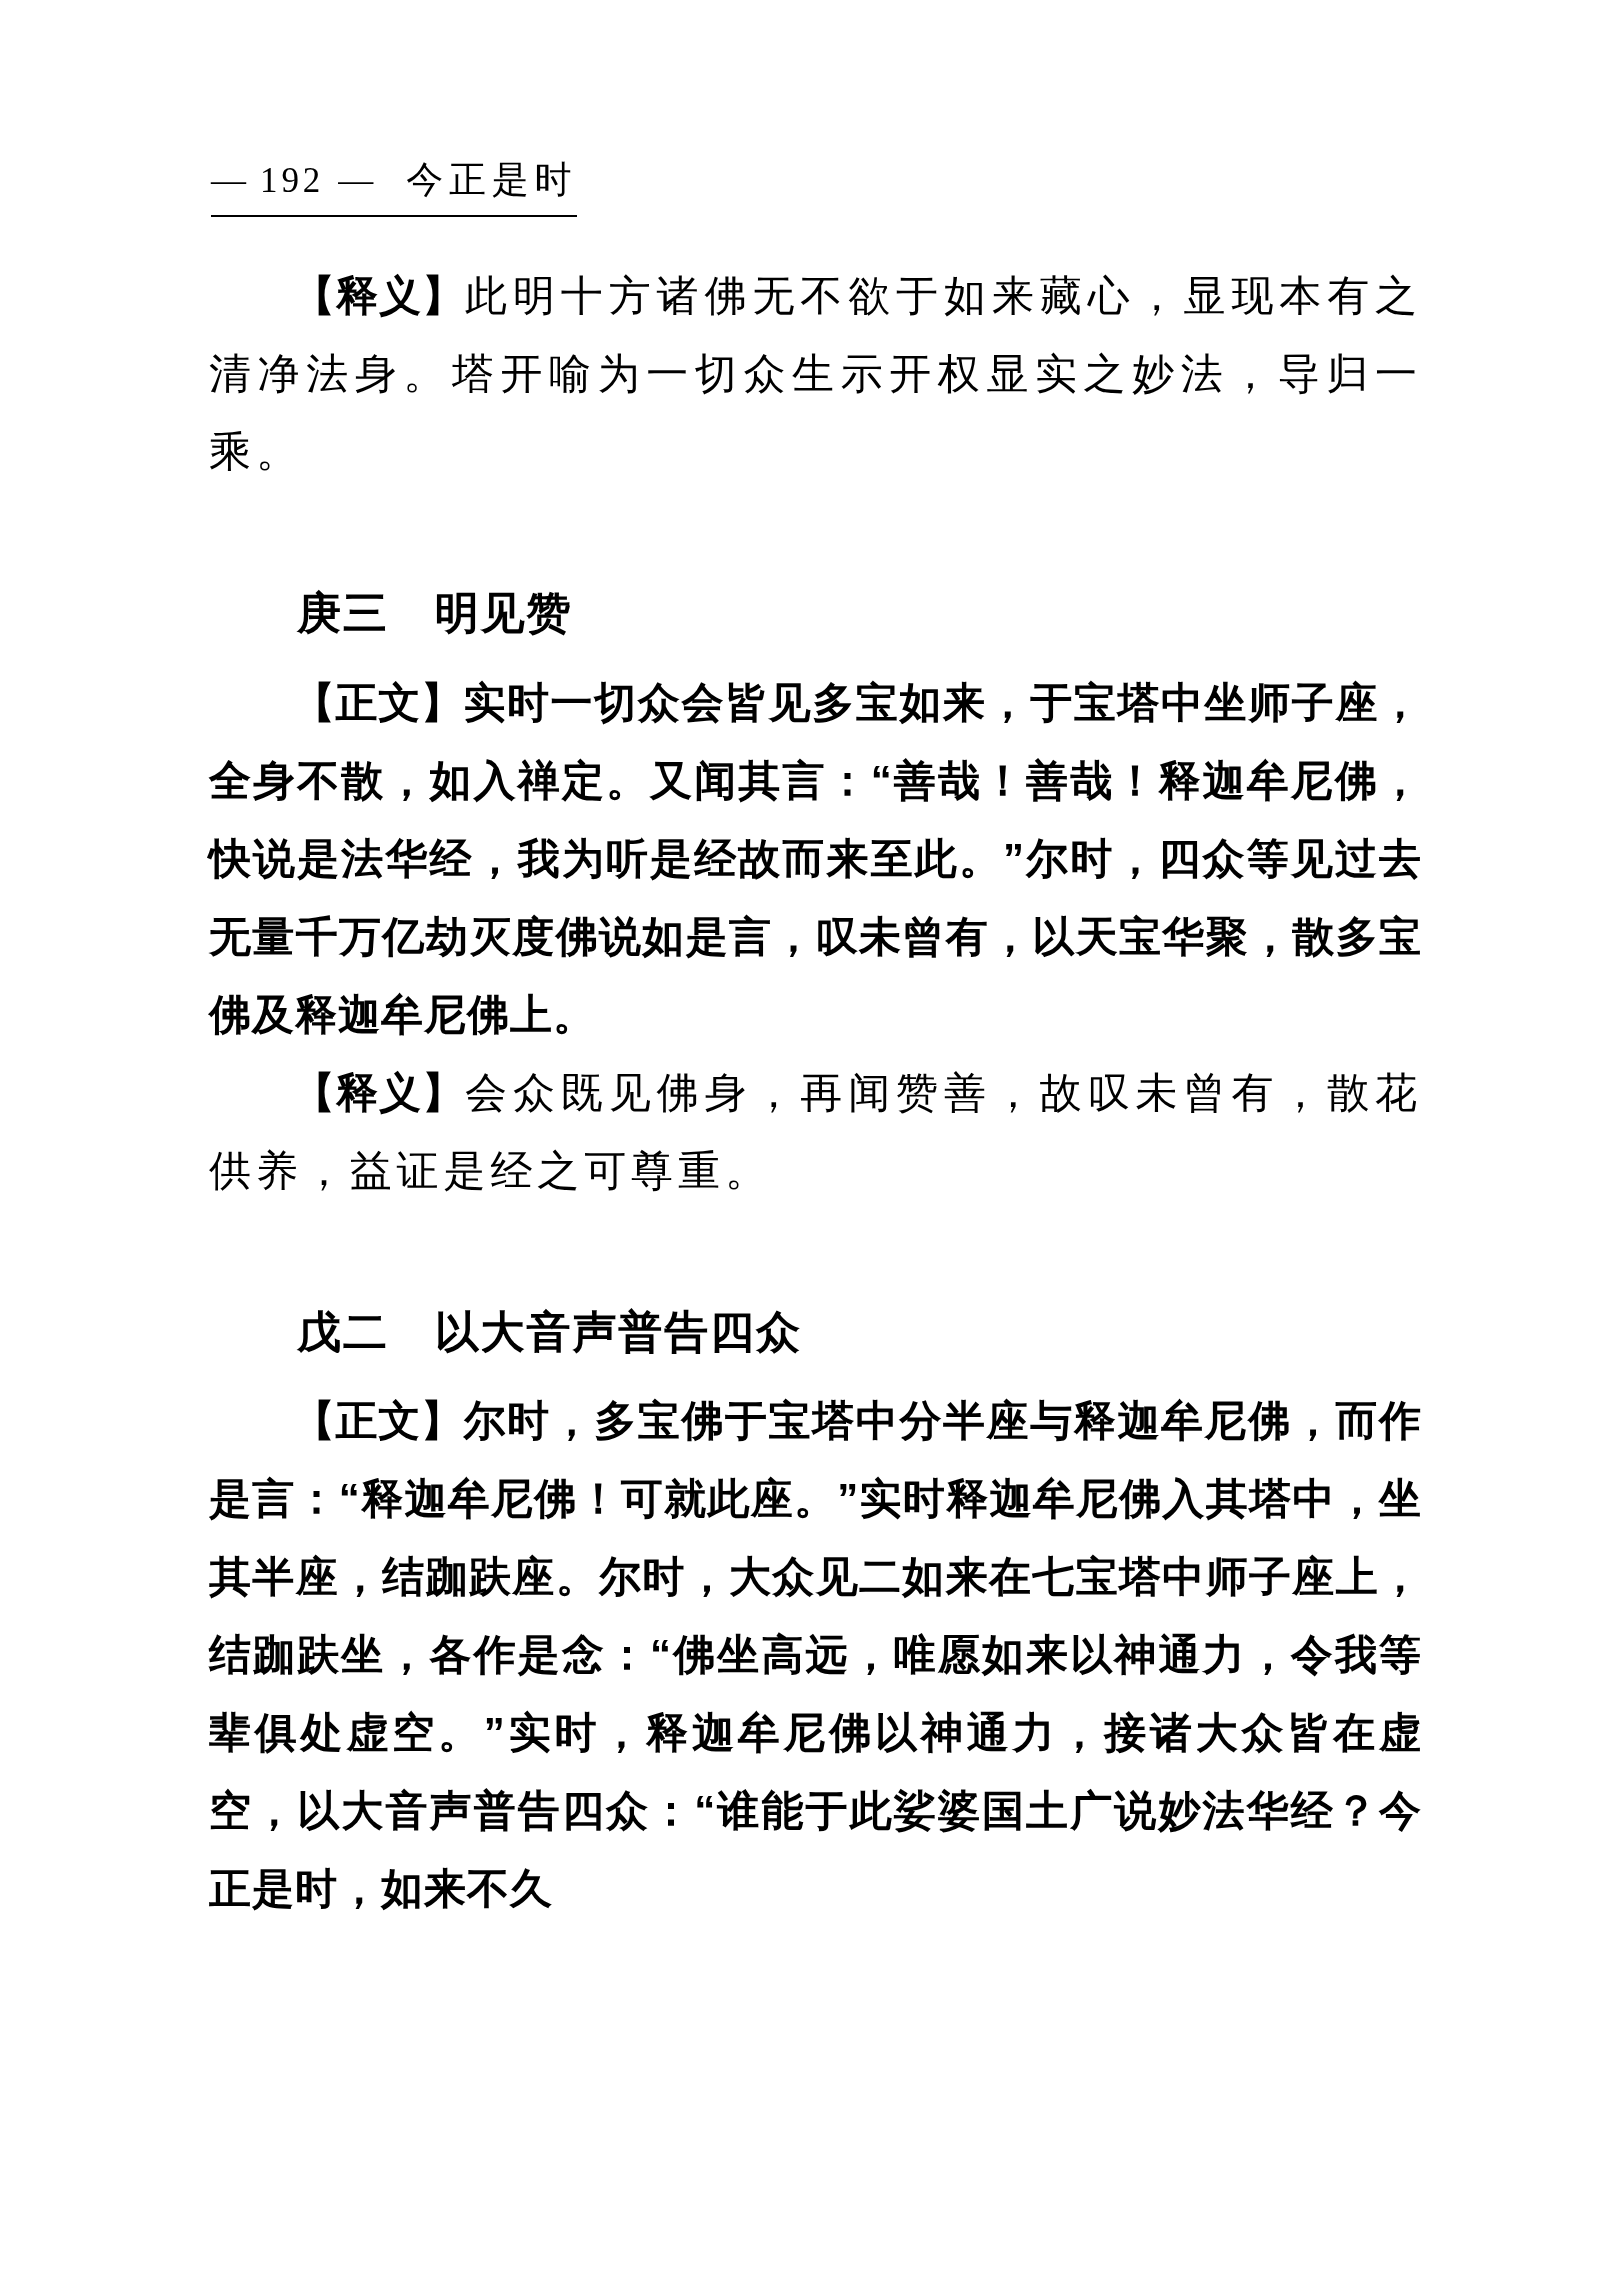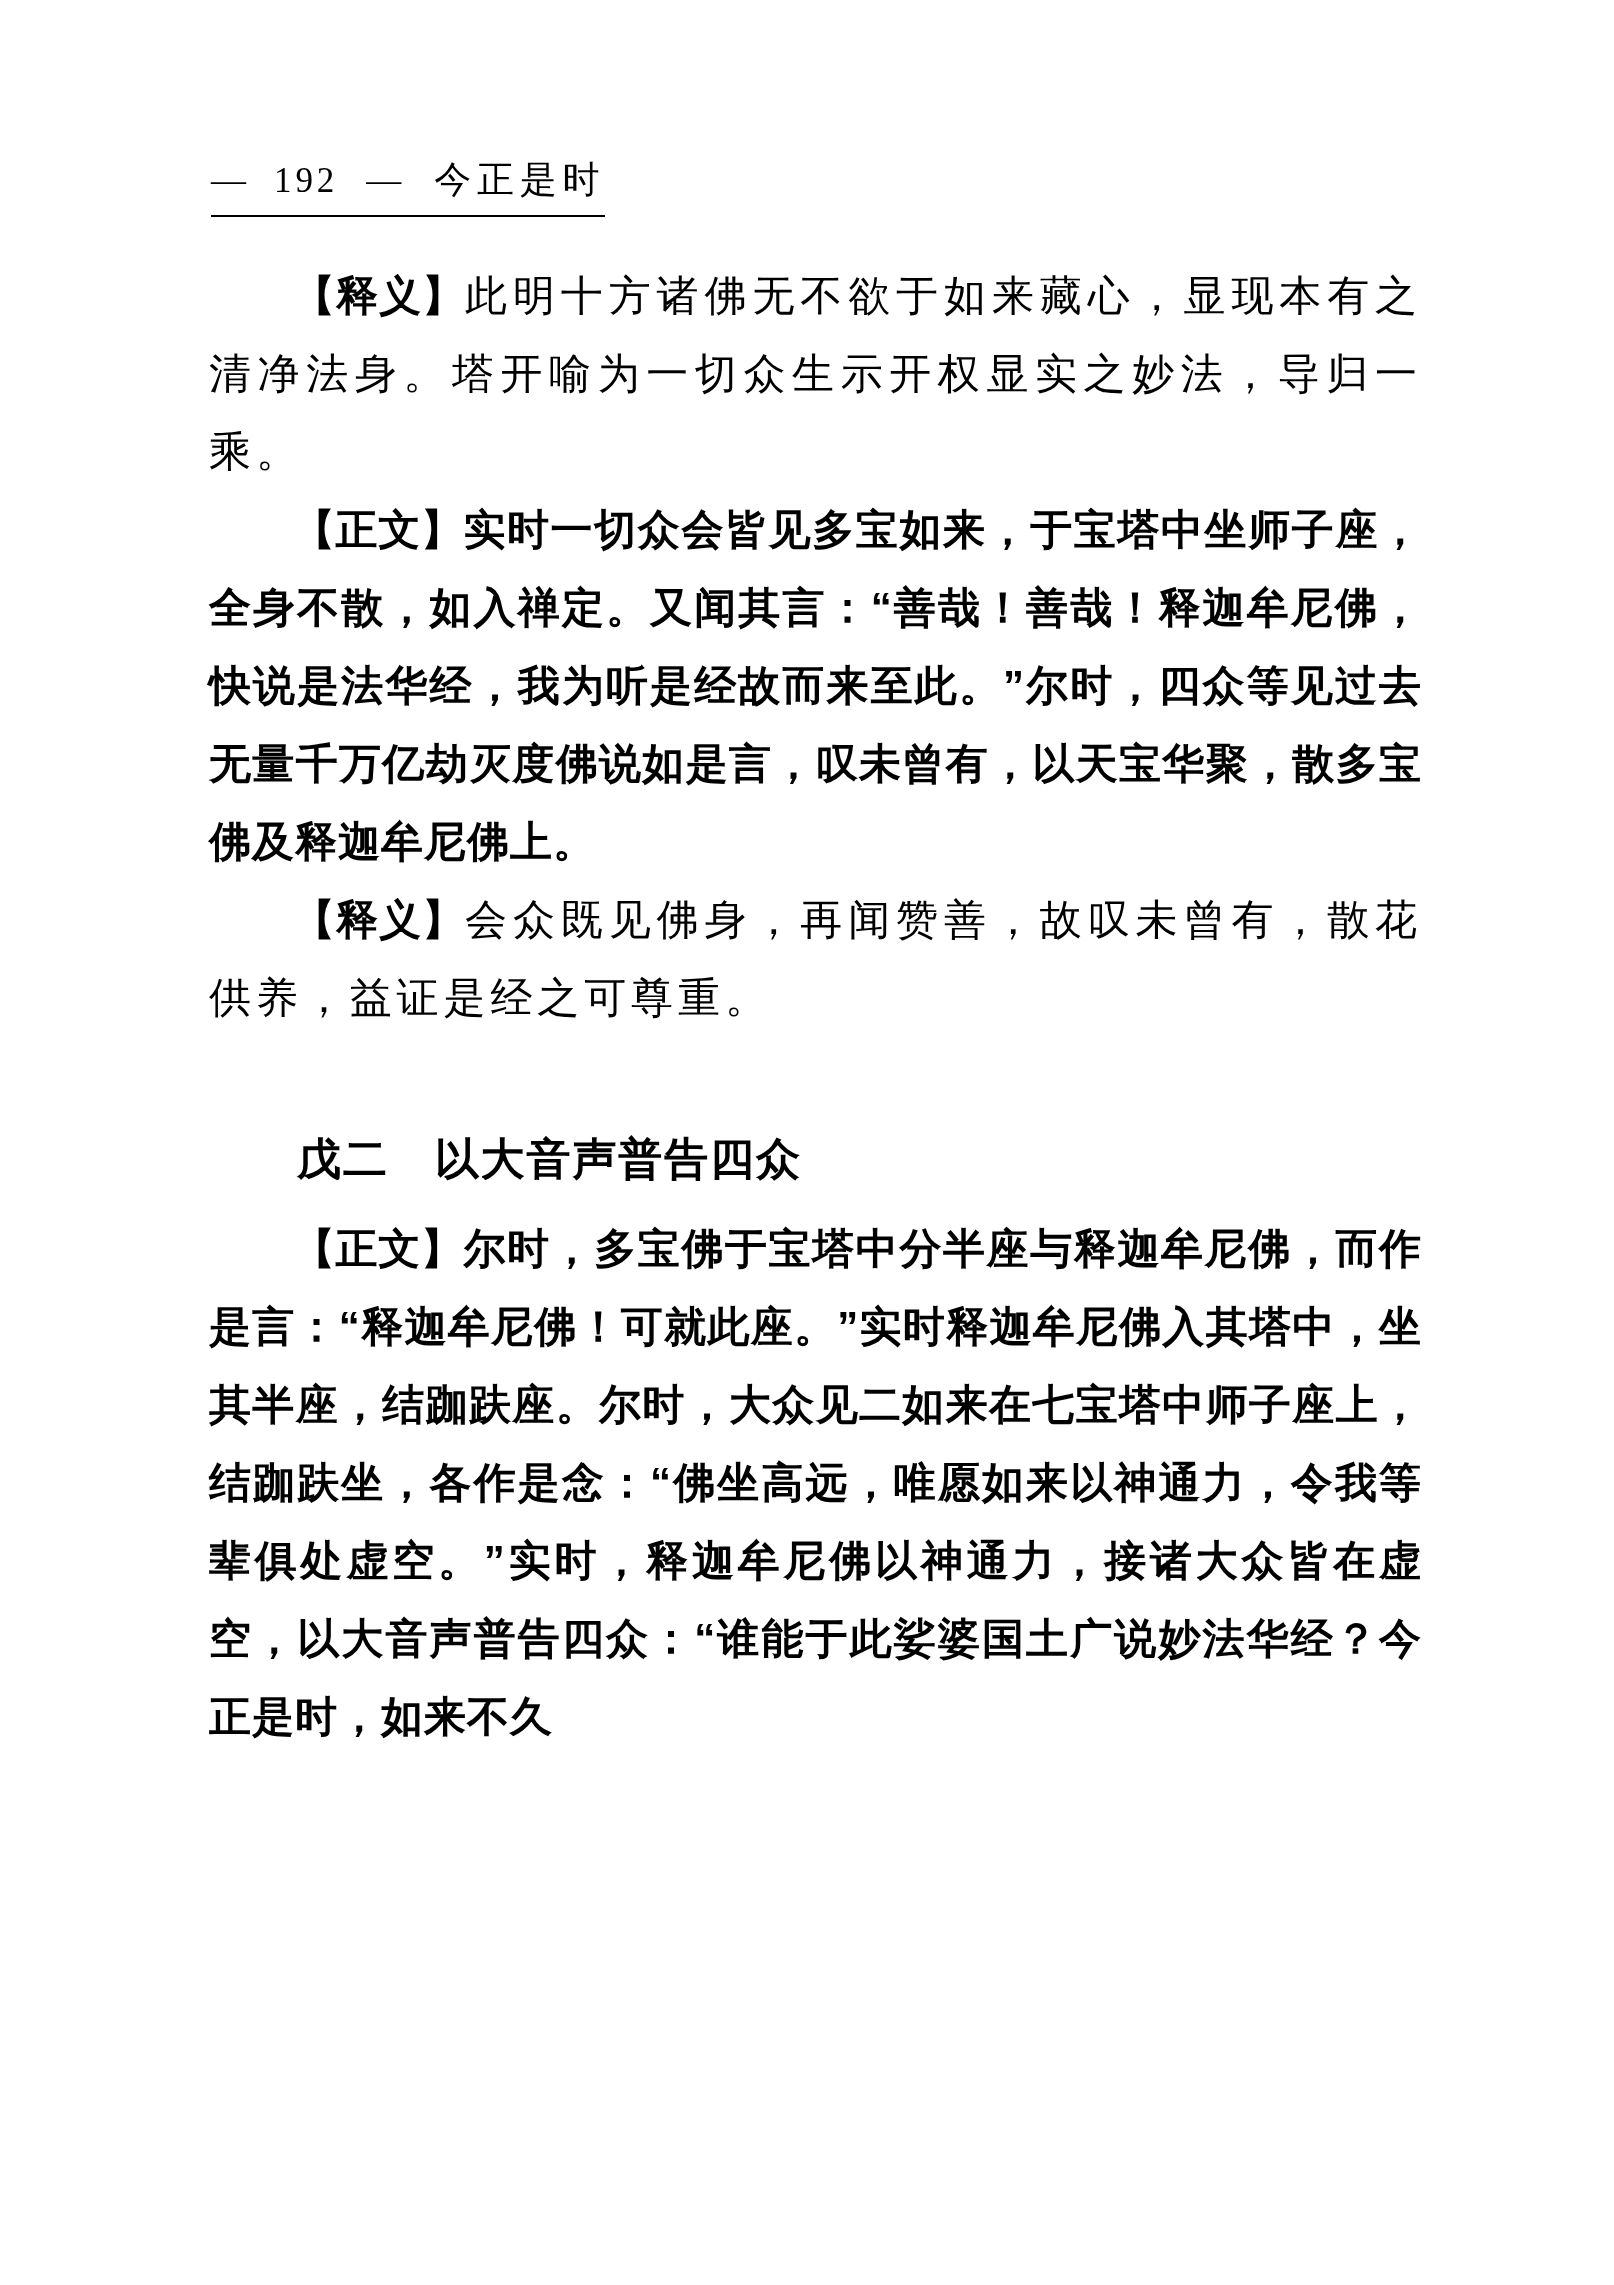--- a/index.html
+++ b/index.html
@@ -17,21 +17,21 @@
   .running-header {
     position: absolute; top: 155px; left: 211px;
     display: inline-flex; align-items: baseline;
     border-bottom: 2.9px solid #000;
     padding-bottom: 9.7px;
   }
   .running-header .dash {
     font-size: 35px; font-family: "Liberation Serif", serif;
   }
   .running-header .num {
-    font-size: 35px; margin: 0 28px; letter-spacing: 3.9px;
+    font-size: 35px; margin: 0 14px; letter-spacing: 3.9px;
     font-family: "Liberation Serif", serif;
   }
   .running-header .title {
     font-size: 37px; margin-left: 33px; letter-spacing: 5.8px;
     font-family: "Liberation Serif", serif;
   }
 
   
   main.content {
     position: absolute; top: 257px; left: 209px; width: 1213px;
@@ -72,20 +72,21 @@
     <span class="num">192</span>
     <span class="dash">—</span>
     <span class="title">今正是时</span>
   </header>
 
   <main class="content">
 
 
     <p class="sy"><span class="marker">【释义】</span><span>此明十方诸佛无不欲于如来藏心，显现本有之清净法身。塔开喻为一切众生示开权显实之妙法，导归一乘。</span></p>
 
+    <h2 class="section-heading">庚三　明见赞</h2>
 
     <p class="zw"><span class="marker">【正文】</span><span>实时一切众会皆见多宝如来，于宝塔中坐师子座，全身不散，如入禅定。又闻其言：“善哉！善哉！释迦牟尼佛，快说是法华经，我为听是经故而来至此。”尔时，四众等见过去无量千万亿劫灭度佛说如是言，叹未曾有，以天宝华聚，散多宝佛及释迦牟尼佛上。</span></p>
 
     <p class="sy"><span class="marker">【释义】</span><span>会众既见佛身，再闻赞善，故叹未曾有，散花供养，益证是经之可尊重。</span></p>
 
     <h2 class="section-heading">戊二　以大音声普告四众</h2>
 
     <p class="zw"><span class="marker">【正文】</span><span>尔时，多宝佛于宝塔中分半座与释迦牟尼佛，而作是言：“释迦牟尼佛！可就此座。”实时释迦牟尼佛入其塔中，坐其半座，结跏趺座。尔时，大众见二如来在七宝塔中师子座上，结跏趺坐，各作是念：“佛坐高远，唯愿如来以神通力，令我等辈俱处虚空。”实时，释迦牟尼佛以神通力，接诸大众皆在虚空，以大音声普告四众：“谁能于此娑婆国土广说妙法华经？今正是时，如来不久</span></p>
 
   </main>

